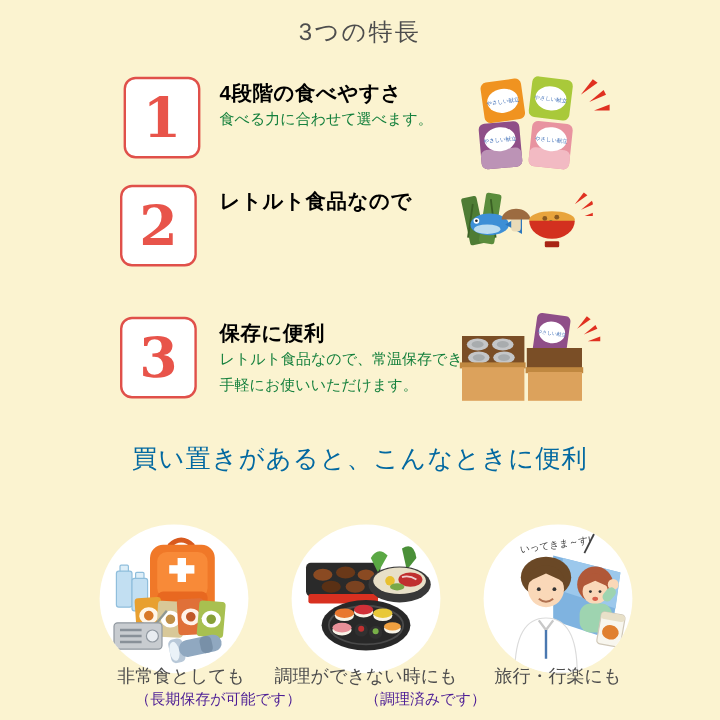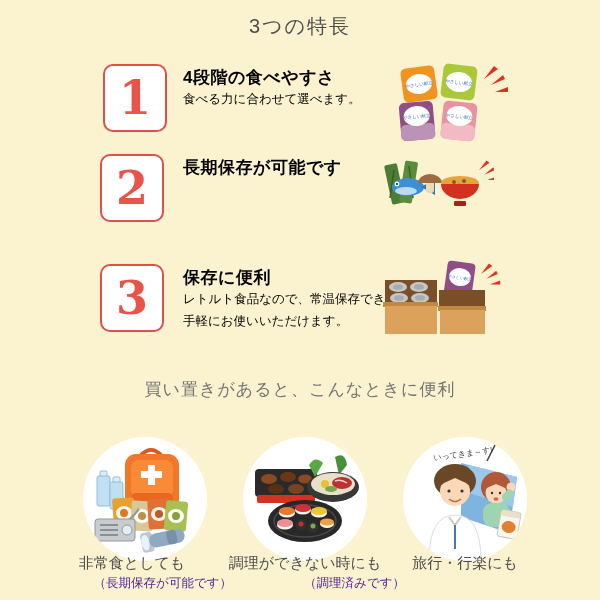--- a/index.html
+++ b/index.html
@@ -1,39 +1,39 @@
 <!DOCTYPE html>
 <html><head>
 <meta charset="utf-8">
 <style>
   html,body{margin:0;padding:0}
   #app{position:relative;width:600px;height:600px;background:#FBF3D0;font-family:"Liberation Sans",sans-serif;overflow:hidden}
 
   .h1{position:absolute;left:0;top:13px;width:100%;text-align:center;font-size:20px;color:#4D4D4D;letter-spacing:2px}
-  .h2{position:absolute;left:0;top:378px;width:100%;text-align:center;font-size:17px;color:#737373;letter-spacing:1px}
+  .h2{position:absolute;left:0;top:368px;width:100%;text-align:center;font-size:21px;color:#0369a1;letter-spacing:1px}
 
   .numbox{position:absolute;width:60px;height:64px;background:#FFFFFF;border:2px solid #E0504A;border-radius:10px;display:flex;align-items:center;justify-content:center;box-sizing:content-box}
   .numbox span{font-family:"DejaVu Serif",serif;font-weight:bold;font-size:46px;color:#E8544A;line-height:1}
   .nb1{left:103px;top:64px}.nb2{left:100px;top:154px}.nb3{left:100px;top:264px}
 
   .ftitle{position:absolute;left:183px;font-size:17px;font-weight:bold;color:#000000;letter-spacing:.5px}
   .ft1{top:66px}.ft2{top:156px}.ft3{top:266px}
 
-  .fbody{position:absolute;left:183px;font-size:12.5px;color:#000000;line-height:22px}
+  .fbody{position:absolute;left:183px;font-size:12.5px;color:#15803d;line-height:22px}
   .fb1{top:88px}.fb2{top:178px}.fb3{top:288px}
 
   .icon{position:absolute}
   .ic1{left:390px;top:58px}.ic2{left:382px;top:156px}.ic3{left:383px;top:256px}
 
   .circle{position:absolute;top:437px;width:124px;height:124px;border-radius:50%;background:#FFFFFF;overflow:hidden}
   .c1{left:83px}.c2{left:243px}.c3{left:403px}
 
   .caption{position:absolute;top:554px;width:200px;text-align:center;font-size:15px;color:#4D4D4D}
   .note{position:absolute;top:575px;width:200px;text-align:right;font-size:12.5px;color:#4c1d95}
-  .p1{left:32px}.p2{left:205px}.p3{left:355px;width:220px}
+  .p1{left:51px}.p2{left:205px}.p3{left:355px;width:220px}
 </style>
 </head>
 <body>
 
 <div id="app">
 
   <div class="h1">3つの特長</div>
 
   <div class="numbox nb1">
     <span>1</span>
@@ -68,21 +68,21 @@
     <g fill="#E03020" transform="translate(94,6)">
       <path d="M0,15 L10,2 L14,5 Z"></path>
       <path d="M7,21 L19,11 L21,15 Z"></path>
       <path d="M11,28 L24,23 L24,28 Z"></path>
     </g>
   </svg>
 
   <div class="numbox nb2">
     <span>2</span>
   </div>
-  <div class="ftitle ft2">長期保存が可能です</div>
+  <div class="ftitle ft2">レトルト食品なので</div>
   <svg class="icon ic2" width="112" height="62" viewBox="0 0 112 62">
     <g>
       <rect x="6" y="8" width="13" height="40" rx="2" fill="#4E7C34" transform="rotate(-12 12 28)"></rect>
       <rect x="20" y="5" width="13" height="42" rx="2" fill="#5A8C3C" transform="rotate(9 26 26)"></rect>
       <line x1="12" y1="14" x2="8" y2="42" stroke="#3A6024" stroke-width="1.5"></line>
       <line x1="27" y1="10" x2="31" y2="42" stroke="#3A6024" stroke-width="1.5"></line>
     </g>
     <g>
       <ellipse cx="26" cy="31" rx="16" ry="9" fill="#3D8FD6"></ellipse>
       <polygon points="39,31 53,23 53,39" fill="#2E78BC"></polygon>

